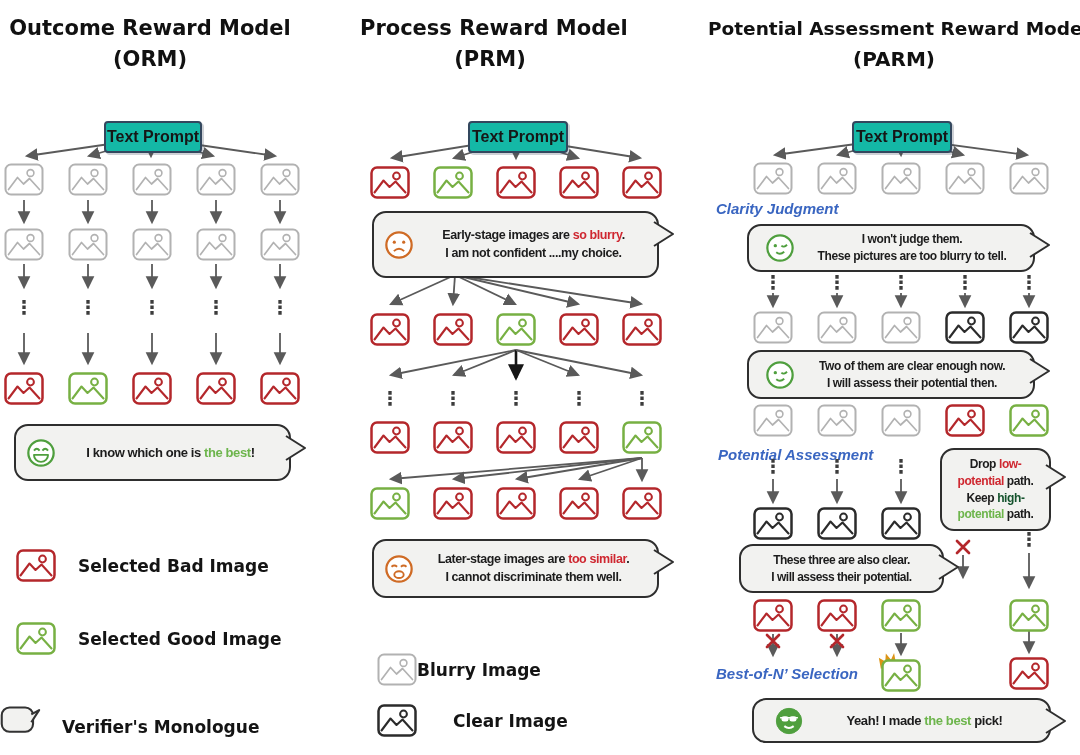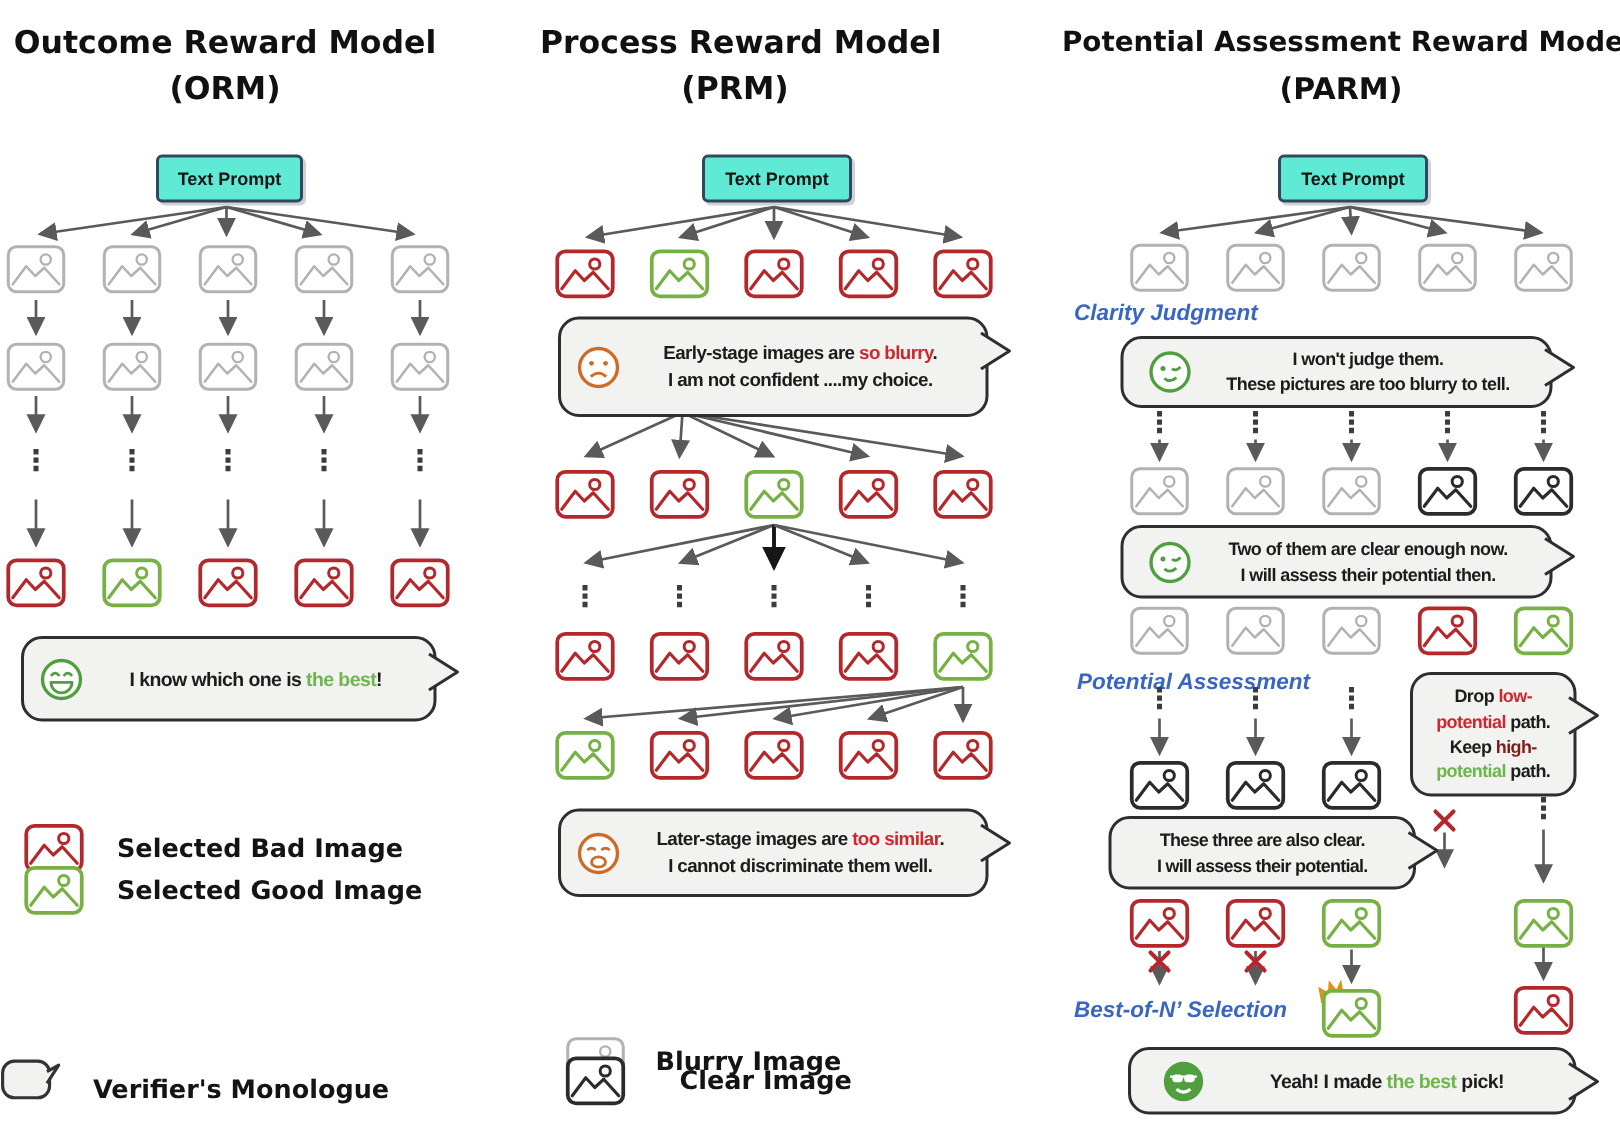--- a/index.html
+++ b/index.html
@@ -5,23 +5,23 @@
   html,body{margin:0;padding:0;background:#fff;}
   .canvas{position:relative;width:1080px;height:755px;background:#fff;overflow:hidden;
           font-family:"DejaVu Sans",sans-serif;color:#161616;}
   .overlay{position:absolute;left:0;top:0;pointer-events:none;}
   .ag path{stroke:#5a5a5a;stroke-width:1.8;fill:none;marker-end:url(#ah);}
   .ag path.ab{stroke:#161616;stroke-width:2.6;marker-end:url(#ahb);}
   .xg path{stroke:#b4272b;stroke-width:2.7;stroke-linecap:round;fill:none;}
   .title{position:absolute;text-align:center;font-weight:bold;font-size:21px;line-height:31px;color:#111;white-space:nowrap;}
   .title .sub{font-size:21px;}
   .prompt{position:absolute;display:flex;align-items:center;justify-content:center;
-          background:#5eead4;border:2px solid #33475e;border-radius:4px;
-          box-shadow:2px 2px 0 rgba(60,70,90,.25);font-weight:bold;font-size:12px;
-          font-family:"Liberation Sans",sans-serif;}
+          background:#14b8a6;border:2px solid #33475e;border-radius:4px;
+          box-shadow:2px 2px 0 rgba(60,70,90,.25);font-weight:bold;font-size:16px;
+          font-family:"Liberation Sans",sans-serif;margin-top:18px;}
   .irow{position:absolute;display:flex;}
   .icw{display:inline-block;width:40px;height:33px;flex:none;}
   .ic{width:100%;height:100%;overflow:visible;display:block;}
   .vd{position:absolute;width:20px;text-align:center;font-size:19px;font-weight:bold;
       color:#3c3c3c;line-height:20px;}
   .vd::before{content:"\22EE";}
   .bubble{position:absolute;display:flex;align-items:center;box-sizing:border-box;
           background:#f2f2f0;border:2px solid #2e2e2e;border-radius:14px;padding:4px 10px;}
   .btxt{flex:1;text-align:center;font-weight:bold;color:#1c1c1c;
         font-family:"Liberation Sans",sans-serif;letter-spacing:-0.4px;line-height:1.38;}
@@ -262,21 +262,21 @@
   </div>
 
   <div class="leg" style="left:16px;top:549px;gap:22px;">
     <span class="icw"><span class="icw"><svg class="ic" viewBox="0 0 40 33">
             <rect x="1.5" y="1.5" width="37" height="30" rx="5.5" fill="#fff" stroke="#b4272b" stroke-width="2.5"></rect>
             <circle cx="26.5" cy="10" r="3.4" fill="none" stroke="#b4272b" stroke-width="2.0"></circle>
             <path d="M4.5,26.5 L13.5,14.5 L19.5,21 L25.5,15.5 L35.5,26.5" fill="none" stroke="#b4272b" stroke-width="2.1" stroke-linejoin="round" stroke-linecap="round"></path>
           </svg></span></span>
     <span class="llab">Selected Bad Image</span>
   </div>
-  <div class="leg" style="left:16px;top:577px;gap:22px;align-items:center;">
+  <div class="leg" style="left:16px;top:622px;gap:22px;align-items:center;">
     <span class="icw"><span class="icw"><svg class="ic" viewBox="0 0 40 33">
             <rect x="1.5" y="1.5" width="37" height="30" rx="5.5" fill="#fff" stroke="#77b043" stroke-width="2.5"></rect>
             <circle cx="26.5" cy="10" r="3.4" fill="none" stroke="#77b043" stroke-width="2.0"></circle>
             <path d="M4.5,26.5 L13.5,14.5 L19.5,21 L25.5,15.5 L35.5,26.5" fill="none" stroke="#77b043" stroke-width="2.1" stroke-linejoin="round" stroke-linecap="round"></path>
           </svg></span></span>
     <span class="llab">Selected Good Image</span>
   </div>
   <div class="leg" style="left:0;top:704px;gap:22px;align-items:flex-end;">
     <span class="icw"><span class="icw"><svg class="ic" viewBox="0 0 46 34">
             <rect x="2" y="2" width="36" height="28" rx="9" fill="#f2f2f0" stroke="#333" stroke-width="2.4"></rect>
@@ -476,21 +476,21 @@
       </span>
     <div class="btxt" style="font-size:12.5px;">
         <div class="rl"><span>Later-stage images are </span><span style="color:#cf2730">too similar</span><span>.</span></div>
         <div class="rl"><span>I cannot discriminate them well.</span></div>
       </div>
     <svg class="tail" style="top:8px;" viewBox="0 0 22 26">
         <path d="M1,1 L20,13 L1,25" fill="#f2f2f0" stroke="#2e2e2e" stroke-width="2" stroke-linejoin="round"></path>
       </svg>
   </div>
 
-  <div class="leg" style="left:377px;top:691px;gap:20px;">
+  <div class="leg" style="left:377px;top:653px;">
     <span class="icw"><span class="icw"><svg class="ic" viewBox="0 0 40 33">
             <rect x="1.5" y="1.5" width="37" height="30" rx="5.5" fill="#fff" stroke="#b2b2b2" stroke-width="2"></rect>
             <circle cx="26.5" cy="10" r="3.4" fill="none" stroke="#b2b2b2" stroke-width="1.6"></circle>
             <path d="M4.5,26.5 L13.5,14.5 L19.5,21 L25.5,15.5 L35.5,26.5" fill="none" stroke="#b2b2b2" stroke-width="1.7" stroke-linejoin="round" stroke-linecap="round"></path>
           </svg></span></span>
     <span class="llab">Blurry Image</span>
   </div>
   <div class="leg" style="left:377px;top:704px;gap:36px;">
     <span class="icw"><span class="icw"><svg class="ic" viewBox="0 0 40 33">
             <rect x="1.5" y="1.5" width="37" height="30" rx="5.5" fill="#fff" stroke="#2b2b2b" stroke-width="2.5"></rect>
@@ -688,21 +688,21 @@
           <circle cx="26.5" cy="10" r="3.4" fill="none" stroke="#2b2b2b" stroke-width="2.0"></circle>
           <path d="M4.5,26.5 L13.5,14.5 L19.5,21 L25.5,15.5 L35.5,26.5" fill="none" stroke="#2b2b2b" stroke-width="2.1" stroke-linejoin="round" stroke-linecap="round"></path>
         </svg>
       </span>
     </div>
 
   <div class="bubble" style="left:940px;top:448px;width:111px;height:83px;padding:4px 8px;">
     <div class="btxt" style="font-size:12px;">
         <div class="rl"><span>Drop </span><span style="color:#cf2730">low-</span></div>
         <div class="rl"><span style="color:#cf2730">potential</span><span> path.</span></div>
-        <div class="rl"><span>Keep </span><span style="color:#7f1d1d">high-</span></div>
+        <div class="rl"><span>Keep </span><span style="color:#14532d">high-</span></div>
         <div class="rl"><span style="color:#6db54c">potential</span><span> path.</span></div>
       </div>
     <svg class="tail" style="top:14px;" viewBox="0 0 22 26">
         <path d="M1,1 L20,13 L1,25" fill="#f2f2f0" stroke="#2e2e2e" stroke-width="2" stroke-linejoin="round"></path>
       </svg>
   </div>
 
   <div class="bubble" style="left:739px;top:544px;width:205px;height:49px;">
     <div class="btxt" style="font-size:12px;letter-spacing:-0.5px;">
         <div class="rl"><span>These three are also clear.</span></div>

